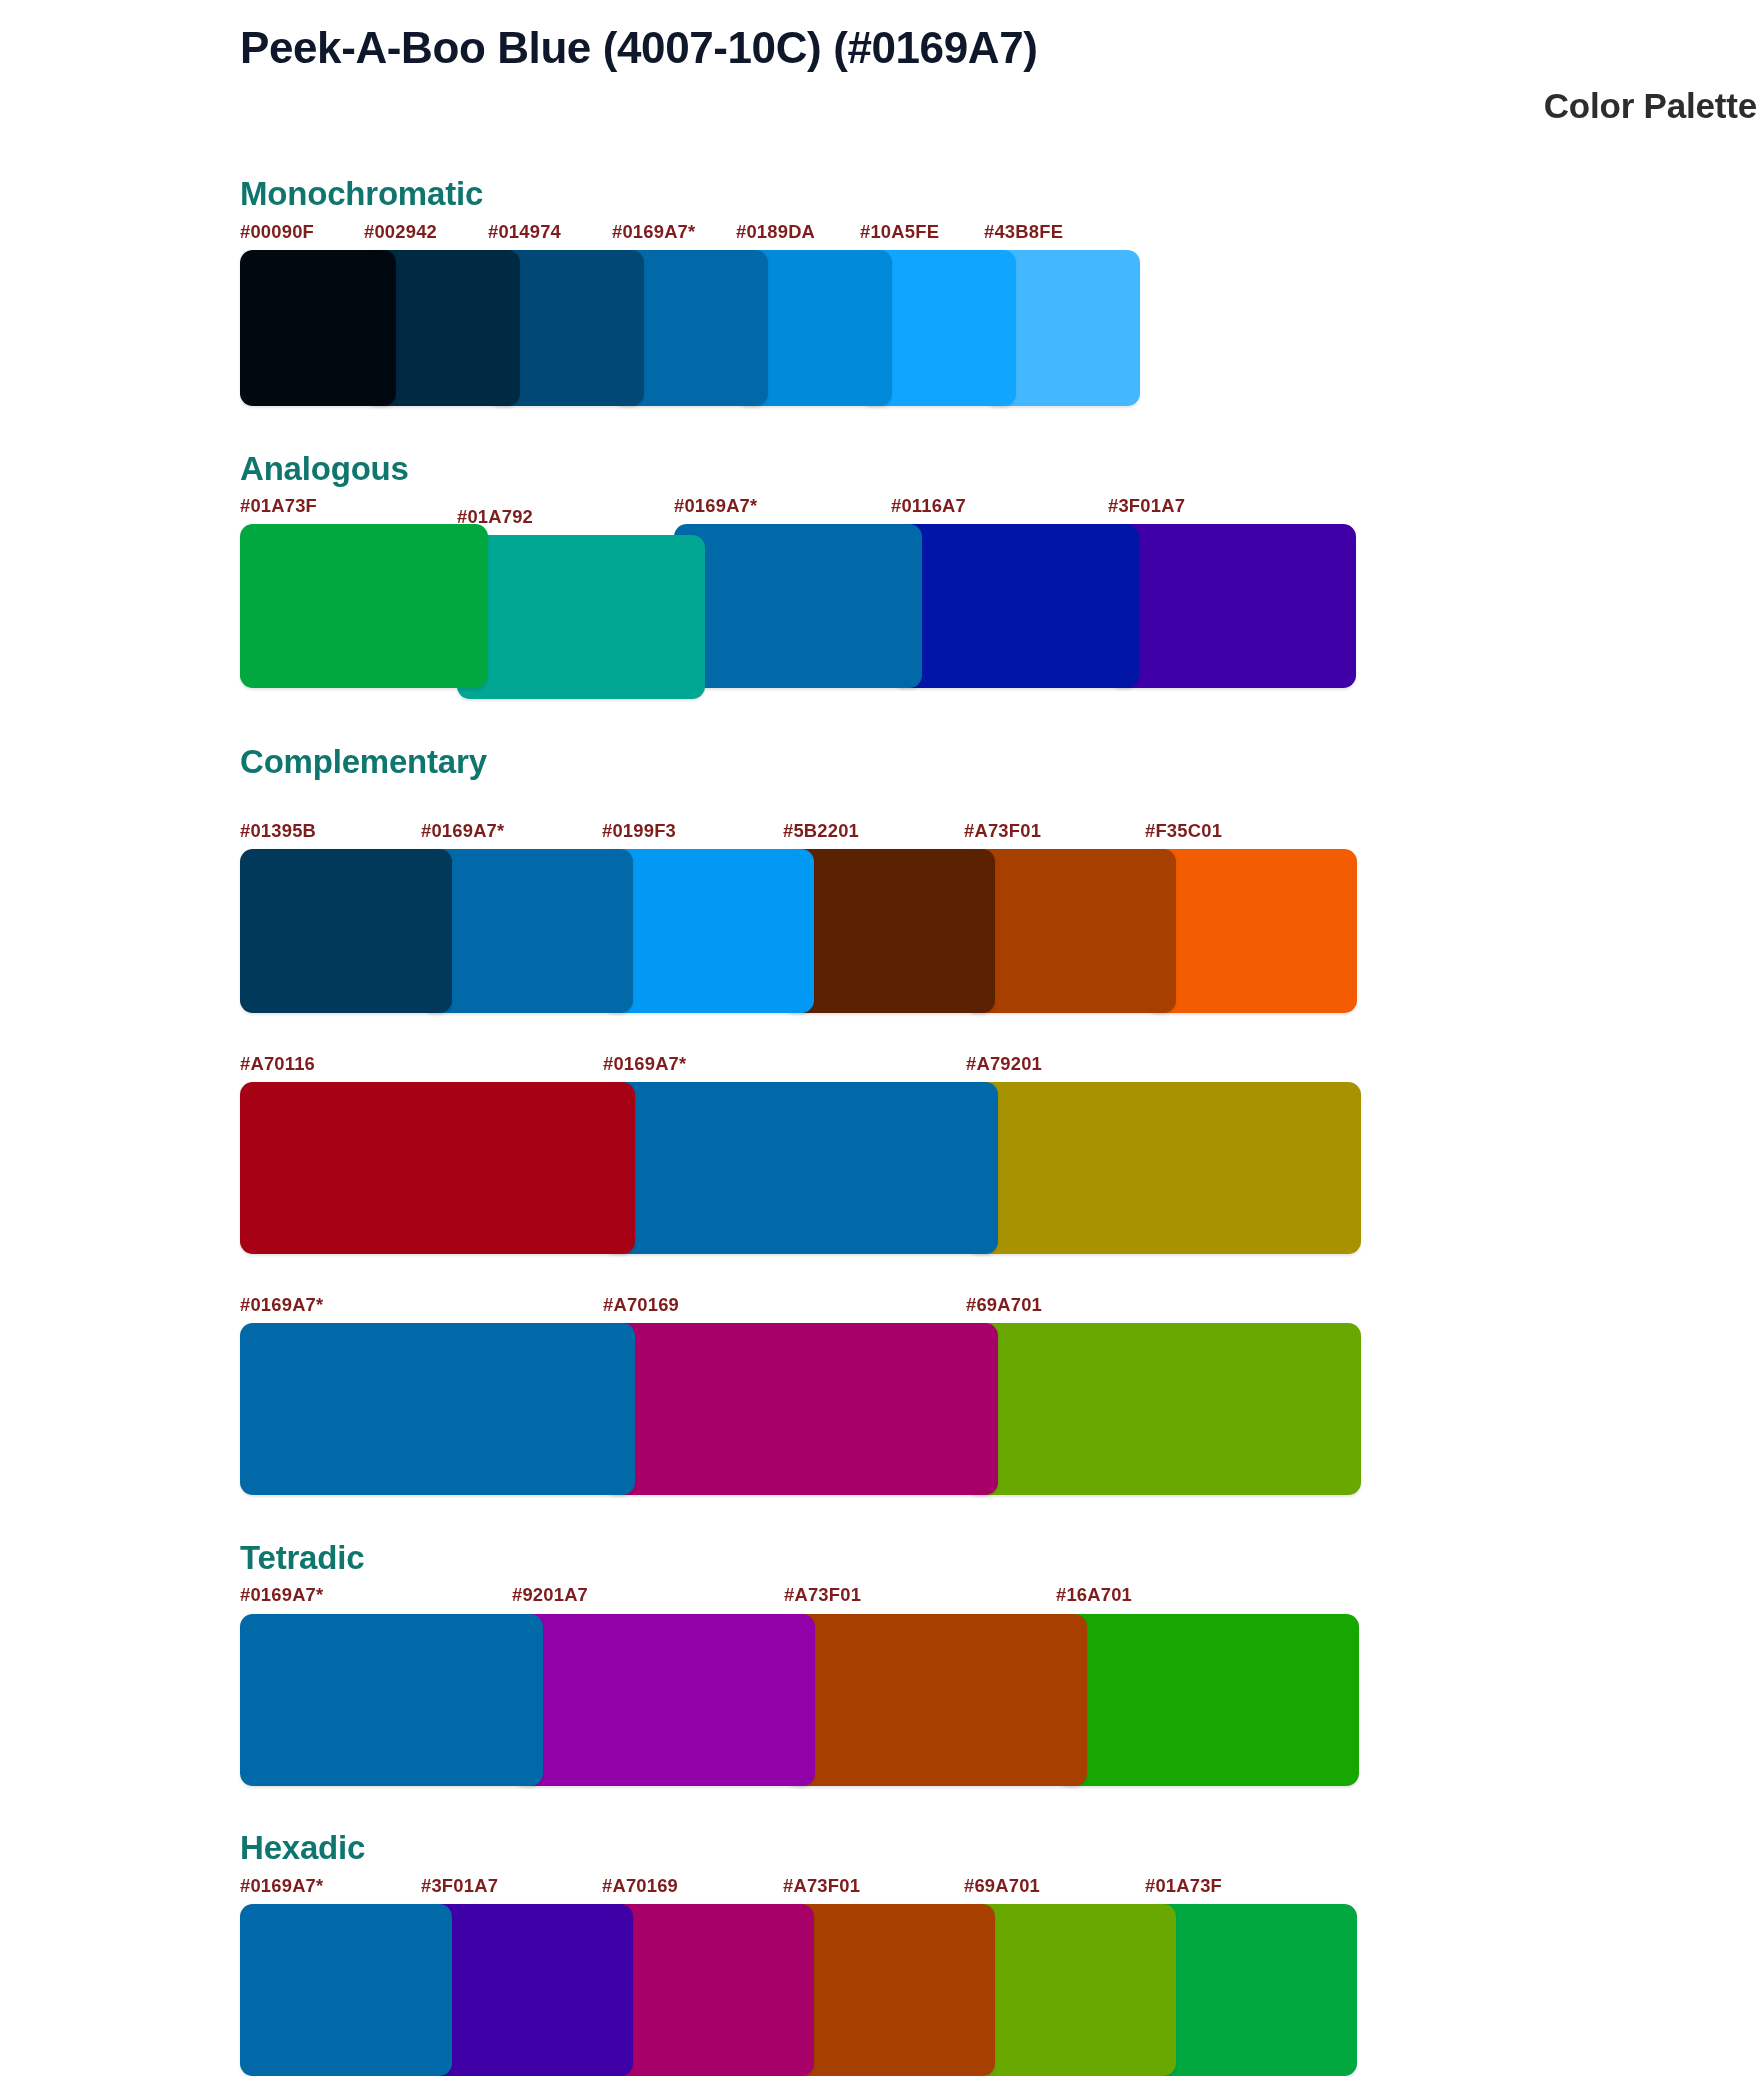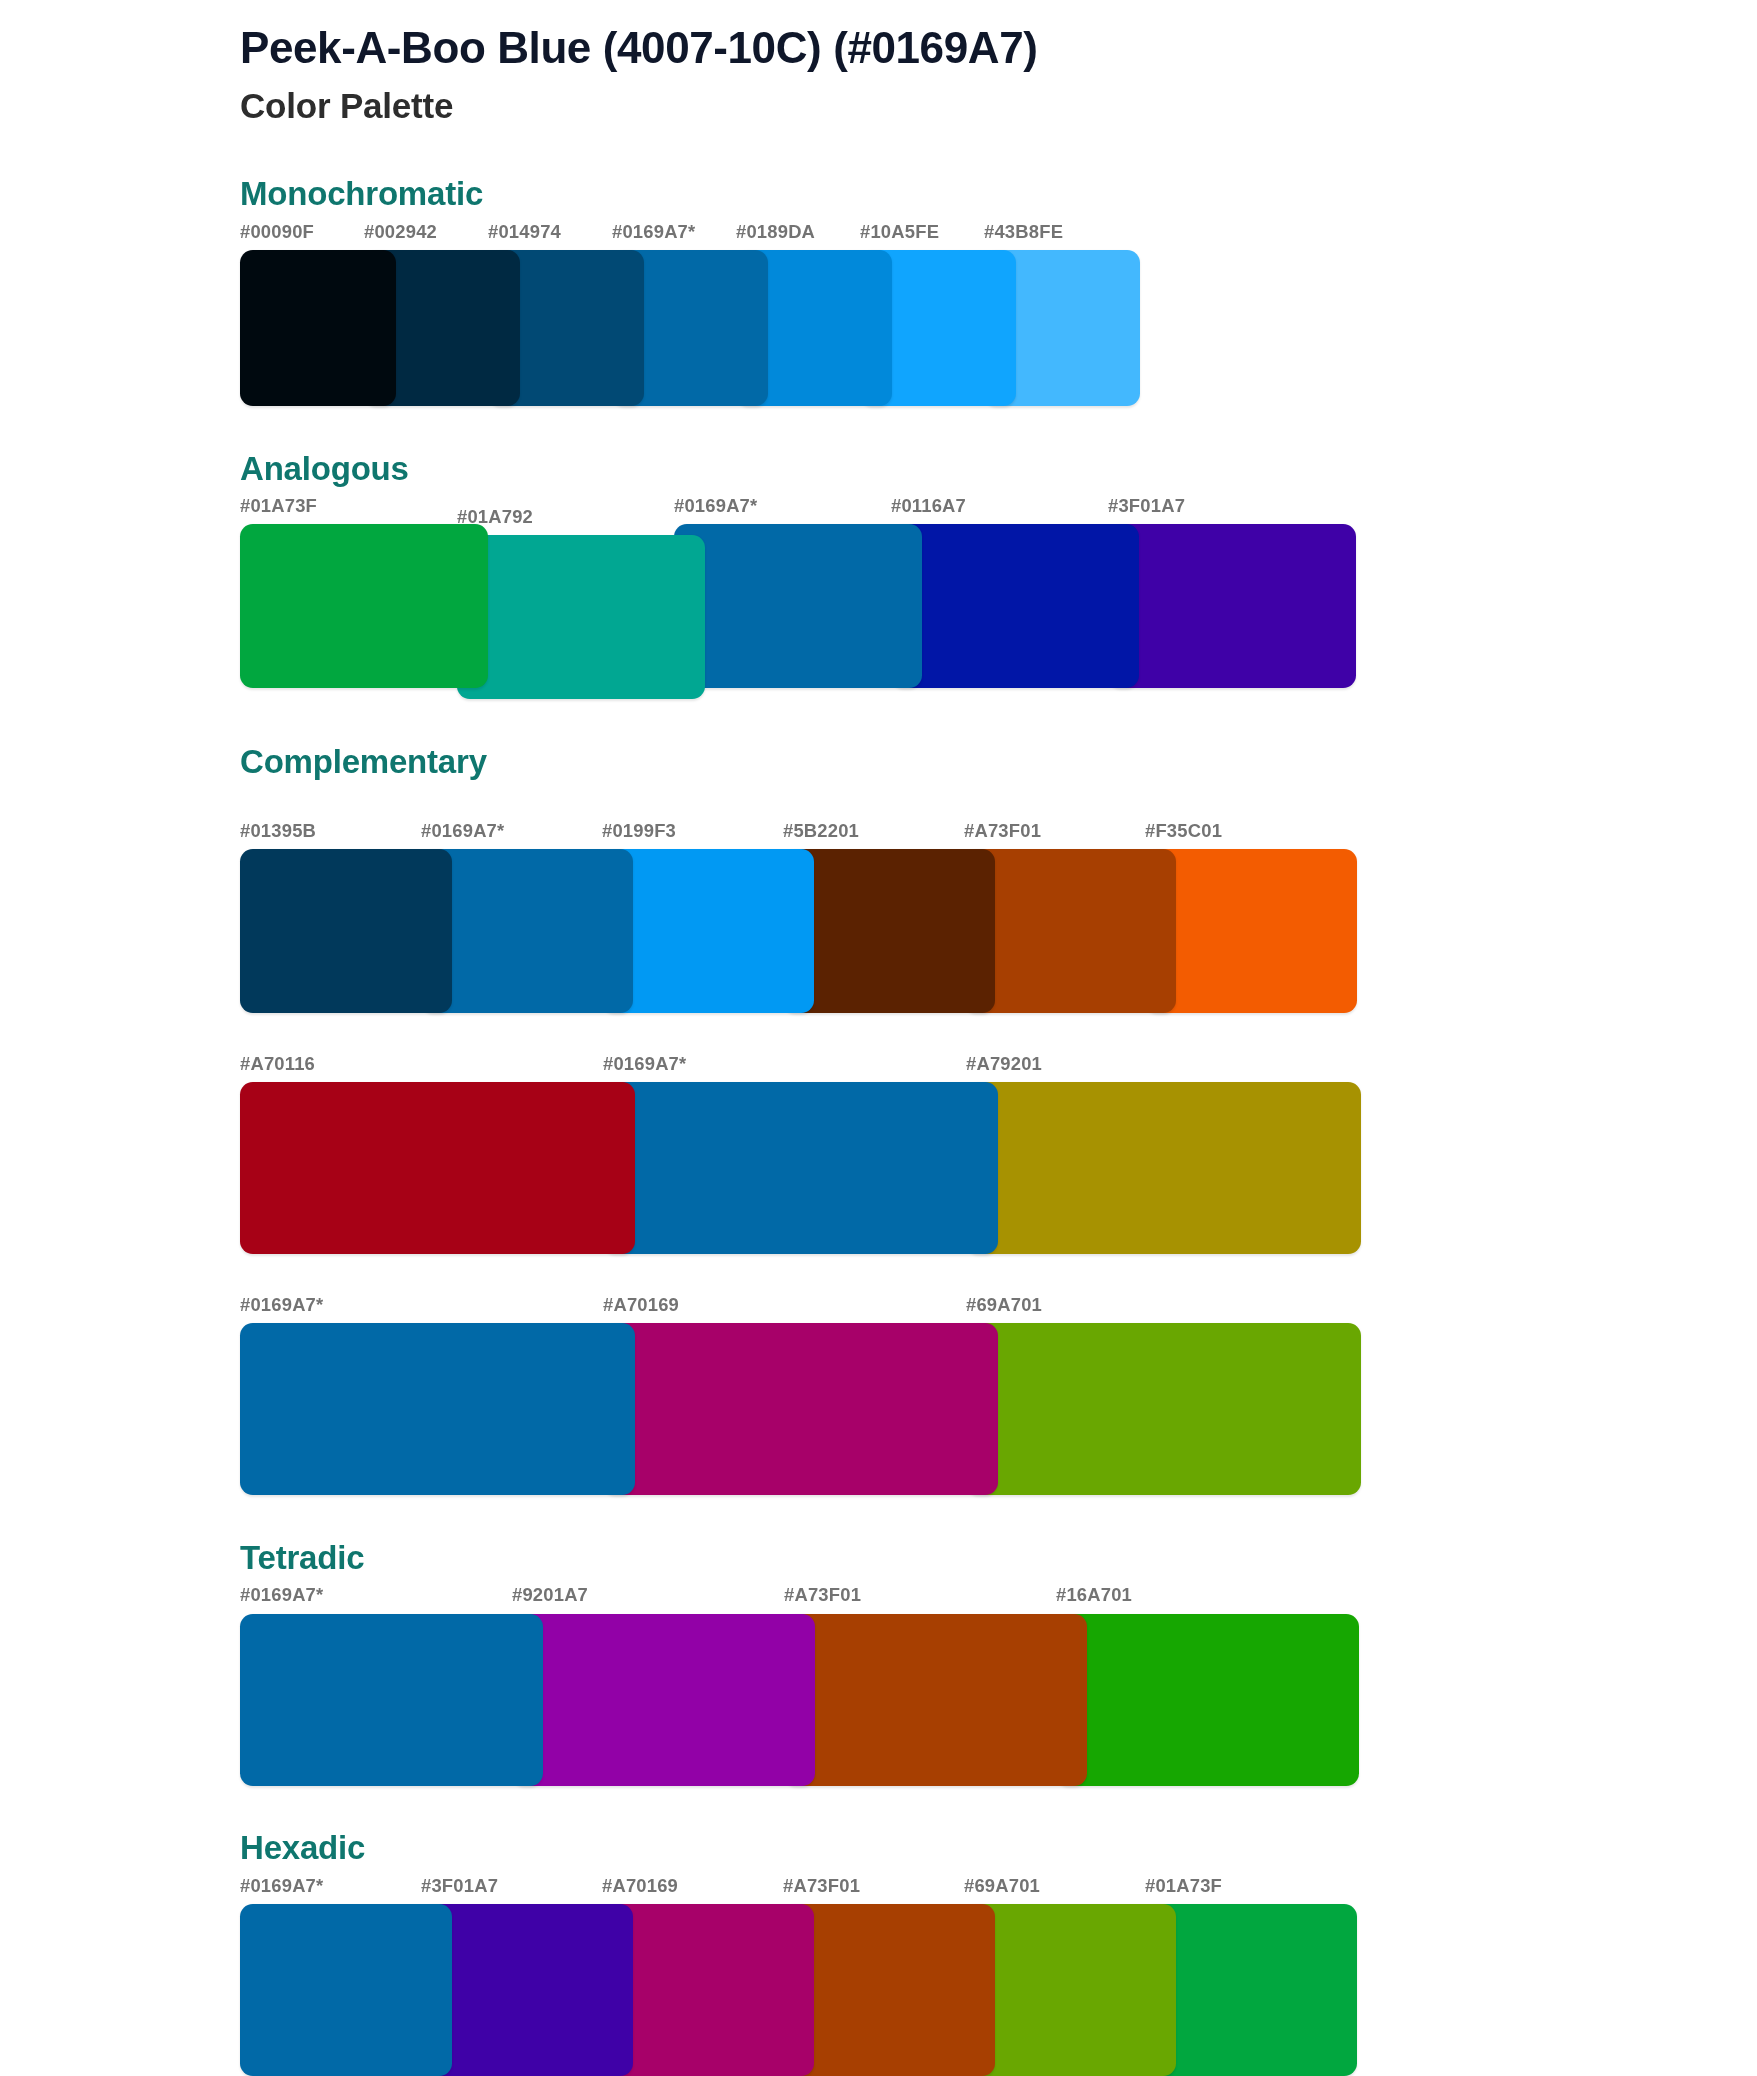--- a/index.html
+++ b/index.html
@@ -39,20 +39,21 @@
     white-space: nowrap;
   }
 
   .page-subtitle {
     font-size: 35px;
     font-weight: bold;
     letter-spacing: -0.2px;
     color: #2d2d2d;
     margin: 11.2px 0 0 0;
     line-height: 1.2;
+    text-align: right;
   }
 
   .sections {
     margin-top: 46px;
   }
 
   .section {
     padding-left: 240px;
     margin-bottom: 4.8px;
   }
@@ -73,21 +74,21 @@
   }
 
   .swatch {
     position: relative;
     display: block;
   }
 
   .swatch-label {
     font-size: 18.4px;
     font-weight: bold;
-    color: #737373;
+    color: #7f1d1d;
     letter-spacing: 0.2px;
     line-height: 1;
     padding-bottom: 8.8px;
     white-space: nowrap;
     font-family: "Liberation Sans", sans-serif;
   }
 
   .swatch-chip {
     border-radius: 12.8px;
     box-shadow: 0 1.6px 2.4px rgba(0,0,0,0.10);

